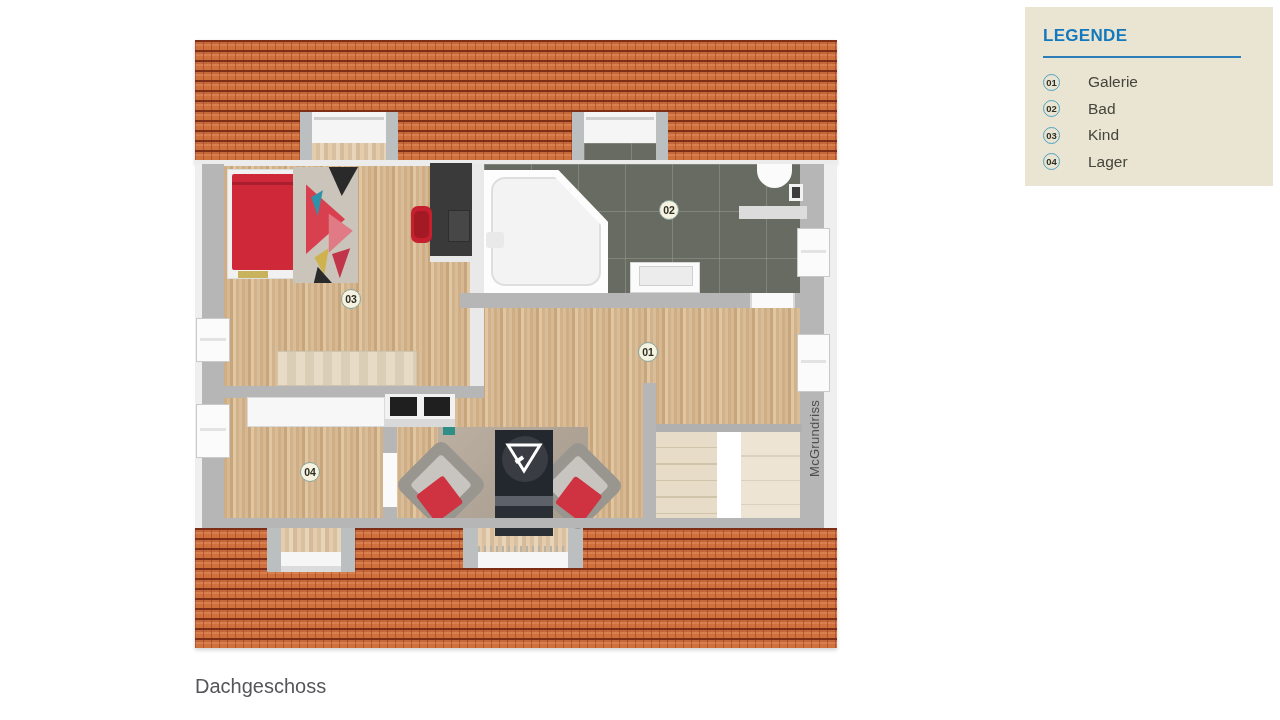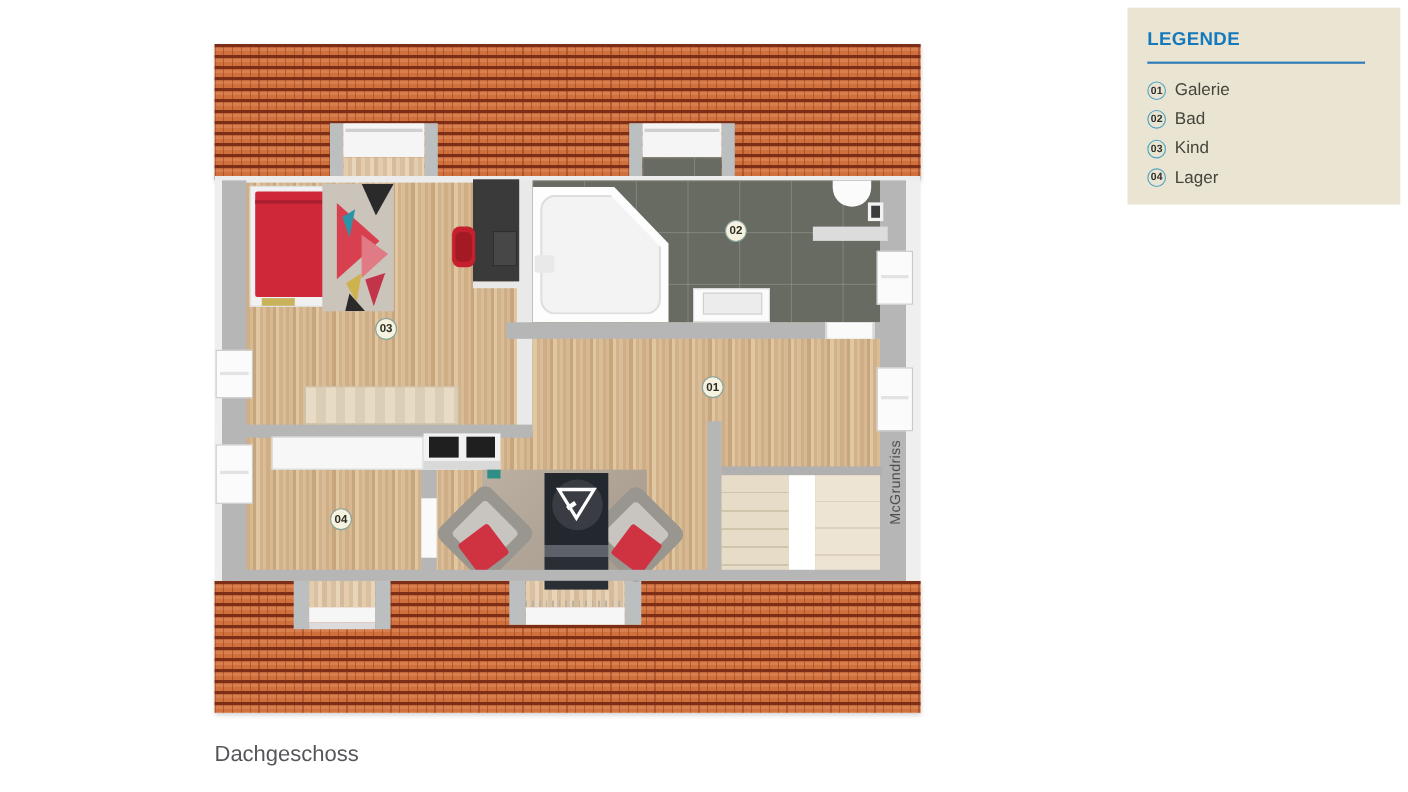--- a/index.html
+++ b/index.html
@@ -57,21 +57,21 @@
 
   
   #legend{left:1025px;top:7px;width:248px;height:179px;background:#eae5d2;}
   #legend .title{position:absolute;left:18px;top:19px;font-size:17px;font-weight:bold;color:#1478bd;letter-spacing:.3px;}
   #legend .rule{position:absolute;left:18px;top:49px;width:198px;height:2px;background:#2e7cb8;}
   #legend .rows{position:absolute;left:18px;top:62px;right:14px;display:flex;flex-direction:column;}
   #legend .row{display:flex;align-items:center;height:26.5px;}
   #legend .num{width:17px;height:17px;border-radius:50%;border:1.5px solid #4ba1c4;color:#2f2f26;
                font-size:9.5px;font-weight:bold;display:flex;align-items:center;justify-content:center;
                box-sizing:border-box;flex:0 0 auto;}
-  #legend .lbl{margin-left:8px;font-size:15.5px;color:#45453c;}
+  #legend .lbl{margin-left:28px;font-size:15.5px;color:#45453c;}
 
   #caption{left:195px;top:675px;font-size:20px;color:#55565a;}
   #watermark{left:734px;top:431px;width:160px;text-align:center;transform:rotate(-90deg);
              font-size:13px;color:#4e4e4e;font-weight:500;letter-spacing:.3px;}
 </style>
 </head>
 <body>
 
 <div id="canvas">
 

